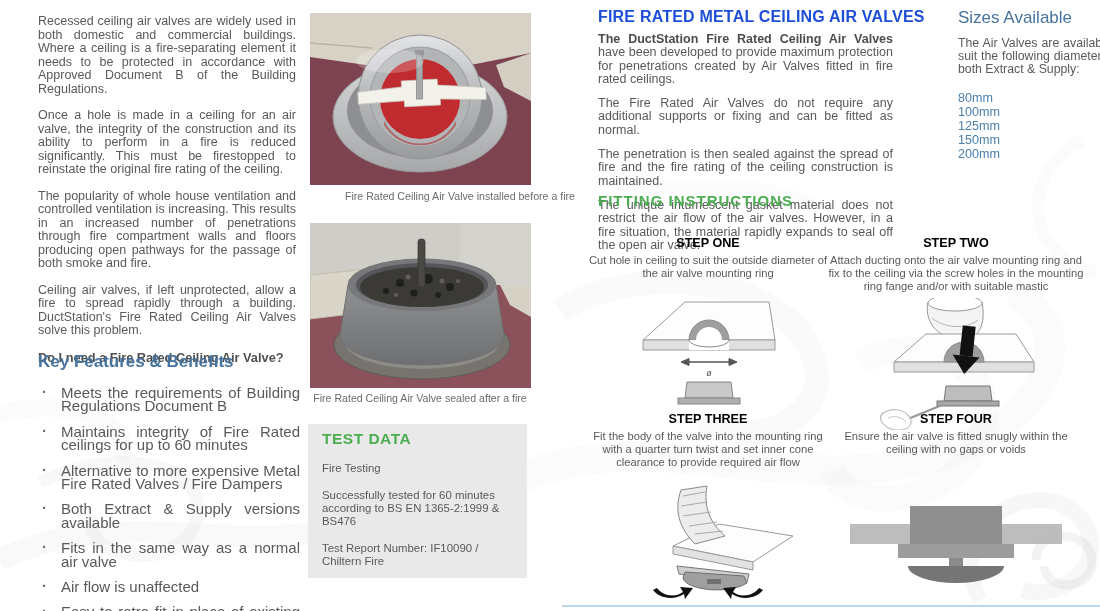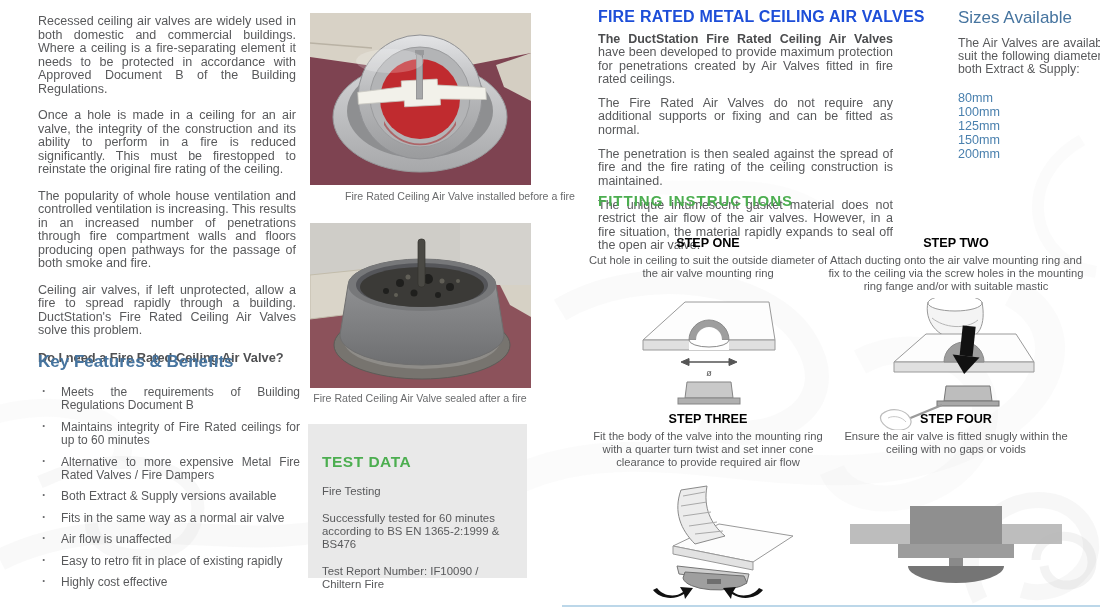--- a/index.html
+++ b/index.html
@@ -4,26 +4,26 @@
 <style>
   html,body{margin:0;padding:0;background:#ffffff;}
   .sheet{position:relative;width:1100px;height:611px;background:#ffffff;overflow:hidden;
          font-family:"Liberation Sans",sans-serif;color:#58595b;}
   .abs{position:absolute;}
   
   .body-text{font-size:12.5px;line-height:13.5px;text-align:justify;color:#58595b;}
   .body-text p{margin:0 0 13px 0;}
   .question{font-weight:bold;color:#4f5052;margin-top:8px;font-size:12.8px;}
   .feat-heading{font-size:17px;font-weight:bold;color:#46749f;margin:0 0 14px 0;}
-  .feat{position:relative;padding-left:23px;margin-bottom:8px;font-size:12px;line-height:13.4px;text-align:justify;}
+  .feat{position:relative;padding-left:23px;margin-bottom:8px;font-size:15px;line-height:13.4px;text-align:justify;margin-top:12px;}
   .feat::before{content:"·";position:absolute;left:4px;top:-1px;color:#6b6c6e;font-weight:bold;}
   
   .photo{display:block;}
   .caption{font-size:10.6px;color:#6a6b6d;text-align:center;}
-  .testbox{background:#e9e9e9;padding:29px 14px;box-sizing:border-box;}
+  .testbox{background:#e9e9e9;padding:6px 14px;box-sizing:border-box;}
   .test-heading{color:#4cae50;font-weight:bold;font-size:15.5px;letter-spacing:.5px;margin:0 0 14px 0;}
   .test-line{font-size:11.4px;line-height:13px;color:#58595b;margin:0 0 14px 0;}
   
   .r-heading{font-size:16px;font-weight:bold;color:#1d4ed8;letter-spacing:.2px;}
   .r-paras{font-size:12.5px;line-height:13.3px;text-align:justify;}
   .r-paras p{margin:0 12px 11px 0;}
   .r-paras .lead b{color:#4b4c4e;}
   .sizes-heading{font-size:17px;color:#46749f;margin:0 0 9px 0;}
   .sizes-intro{font-size:12.3px;line-height:13px;text-align:justify;}
   .size-item{font-size:12.6px;line-height:14px;color:#4a80ae;}

